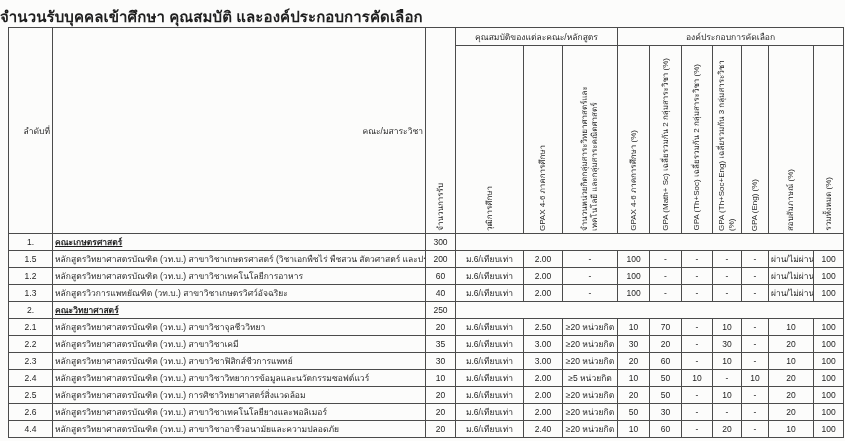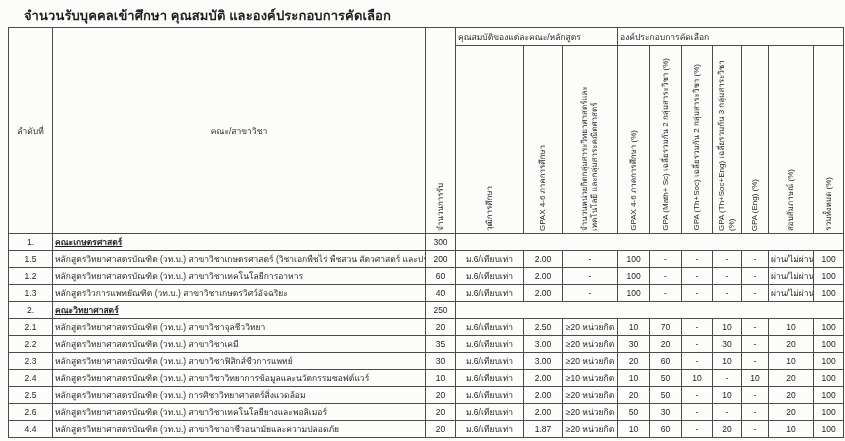--- a/index.html
+++ b/index.html
@@ -12,23 +12,23 @@
     color: #1e1e1e;
     overflow: hidden;
   }
   .page {
     position: relative;
     width: 845px;
     height: 441px;
   }
   .doc-title {
     position: absolute;
-    left: 24px;
+    left: 0;
     top: 5px;
-    font-size: 13px;
+    font-size: 15px;
     font-weight: bold;
     letter-spacing: 0.1px;
     white-space: nowrap;
   }
   table.main {
     position: absolute;
     left: 8px;
     top: 27px;
     width: 835px;
     border-collapse: collapse;
@@ -38,22 +38,22 @@
   table.main th, table.main td {
     border: 1px solid #4b4b4b;
     padding: 0 2px;
     font-weight: normal;
     overflow: hidden;
     white-space: nowrap;
   }
   thead tr.group-row { height: 18px; }
   thead tr.rot-row { height: 188px; }
   tbody tr { height: 17px; }
-  th.center, td.center { text-align: center; }
-  th.group-hd { text-align: left; font-size: 8.5px; }
+  th.center, td.center { text-align: right; }
+  th.group-hd { text-align: center; font-size: 8.5px; }
   th.vth {
     vertical-align: bottom;
     text-align: center;
     padding: 4px 0;
   }
   .rot {
     display: inline-block;
     writing-mode: vertical-rl;
     transform: rotate(180deg);
     font-size: 8px;
@@ -90,21 +90,21 @@
         <col style="width:32px">
         <col style="width:31px">
       <col style="width:29px">
         <col style="width:27px">
         <col style="width:45px">
       <col style="width:30px">
     </colgroup>
     <thead>
       <tr class="group-row">
         <th class="center" rowspan="2">ลำดับที่</th>
-        <th class="center" rowspan="2">คณะ/สาขาวิชา</th>
+        <th class="center" rowspan="2">คณะ/มสาระวิชา</th>
         <th class="vth" rowspan="2">
           <span class="rot">จำนวนการรับ</span>
         </th>
         <th class="group-hd" colspan="3">คุณสมบัติของแต่ละคณะ/หลักสูตร</th>
         <th class="group-hd" colspan="7">องค์ประกอบการคัดเลือก</th>
       </tr>
       <tr class="rot-row">
         <th class="vth"><span class="rot">วุฒิการศึกษา</span></th>
         <th class="vth"><span class="rot">GPAX 4-6 ภาคการศึกษา</span></th>
         <th class="vth"><span class="rot">จำนวนหน่วยกิตกลุ่มสาระวิทยาศาสตร์และเทคโนโลยี และกลุ่มสาระคณิตศาสตร์</span></th>
@@ -219,21 +219,21 @@
           <td class="num">-</td>
           <td class="num">10</td>
           <td class="num">100</td>
         </tr>
         <tr class="program-row">
           <td class="num">2.4</td>
           <td class="name-cell">หลักสูตรวิทยาศาสตรบัณฑิต (วท.บ.)  สาขาวิชาวิทยาการข้อมูลและนวัตกรรมซอฟต์แวร์</td>
           <td class="num">10</td>
           <td class="num">ม.6/เทียบเท่า</td>
           <td class="num">2.00</td>
-          <td class="num">≥10 หน่วยกิต</td>
+          <td class="num">≥5 หน่วยกิต</td>
           <td class="num">10</td>
           <td class="num">50</td>
           <td class="num">10</td>
           <td class="num">-</td>
           <td class="num">10</td>
           <td class="num">20</td>
           <td class="num">100</td>
         </tr>
         <tr class="program-row">
           <td class="num">2.5</td>
@@ -263,21 +263,21 @@
           <td class="num">-</td>
           <td class="num">-</td>
           <td class="num">20</td>
           <td class="num">100</td>
         </tr>
         <tr class="program-row">
           <td class="num">4.4</td>
           <td class="name-cell">หลักสูตรวิทยาศาสตรบัณฑิต (วท.บ.)  สาขาวิชาอาชีวอนามัยและความปลอดภัย</td>
           <td class="num">20</td>
           <td class="num">ม.6/เทียบเท่า</td>
-          <td class="num">1.87</td>
+          <td class="num">2.40</td>
           <td class="num">≥20 หน่วยกิต</td>
           <td class="num">10</td>
           <td class="num">60</td>
           <td class="num">-</td>
           <td class="num">20</td>
           <td class="num">-</td>
           <td class="num">10</td>
           <td class="num">100</td>
         </tr>
       </tbody>

